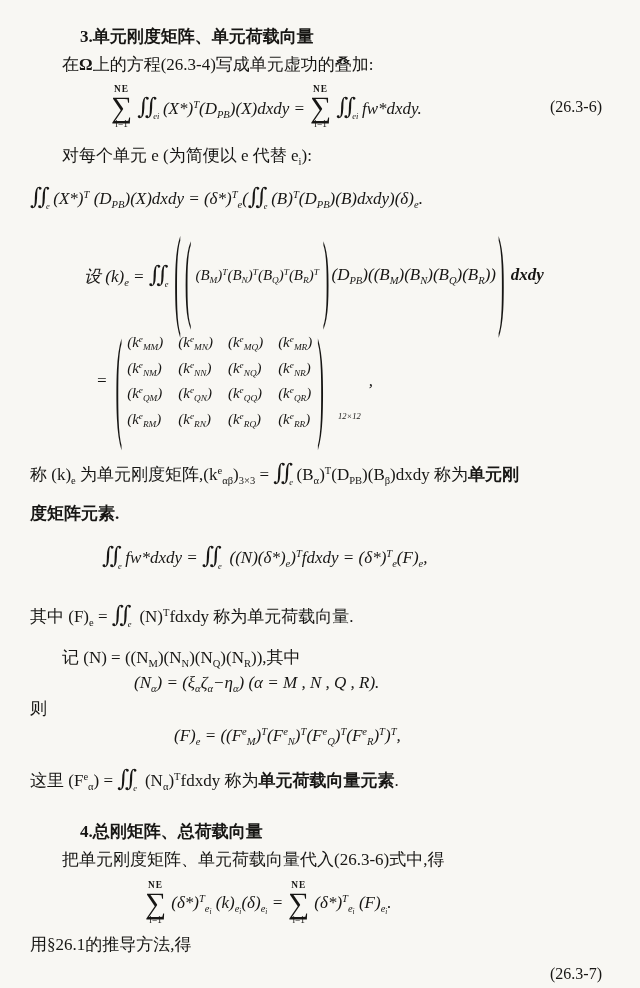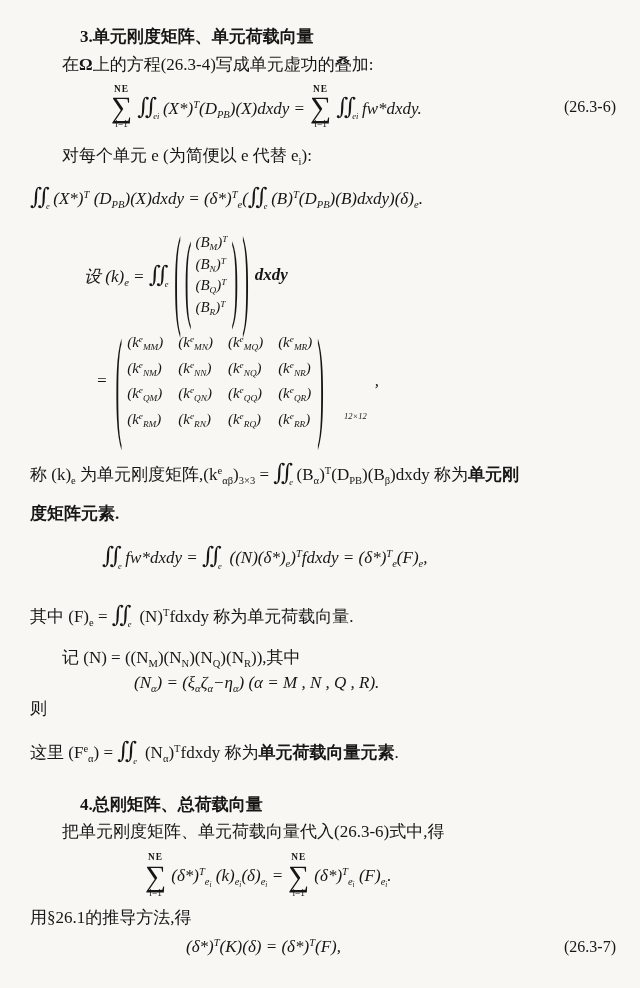--- a/index.html
+++ b/index.html
@@ -1,42 +1,42 @@
 <!DOCTYPE html>
 <html><head>
 <meta charset="utf-8">
 <style>
   html,body{margin:0;padding:0;background:#e8e6e0;}
   .page{
     position:relative;width:640px;height:988px;box-sizing:border-box;
     background:#f8f7f3;
-    padding:24px 24px 14px 30px;
+    padding:24px 38px 14px 30px;
     font-family:"Liberation Serif","DejaVu Serif",serif;
     color:#171614;font-size:17px;line-height:1.5;overflow:hidden;
   }
   .b{font-weight:bold;}
   .line{white-space:nowrap;}
   .meq{font-style:italic;}
   sup,sub{font-size:.62em;line-height:0;}
   sup{vertical-align:.55em;}
   sub{vertical-align:-.35em;}
   sub sub{font-size:.7em;vertical-align:-.25em;}
   .ii{font-size:1.35em;font-style:normal;letter-spacing:-1px;}
   .is{font-size:.5em;font-style:italic;position:relative;top:.62em;left:-.30em;margin-right:1px;}
   .hasint{line-height:2.45;}
   .eqrow{display:flex;align-items:center;}
   .eqlabel{margin-left:auto;font-style:normal;font-weight:normal;font-size:16px;}
   .sum{display:inline-flex;flex-direction:column;align-items:center;line-height:1;margin:0 5px;font-style:normal;flex:0 0 auto;justify-content:center;}
   .sum .t{font-size:.55em;font-weight:bold;letter-spacing:1px;}
   .sum .s{font-size:1.75em;line-height:.88;}
   .sum .m2{font-size:.55em;}
   .bp{display:inline-block;font-style:normal;font-weight:300;font-size:20px;transform:scaleY(var(--s,3));margin:0 2px;flex:0 0 auto;}
-  .col4{display:inline-flex;flex-direction:column;align-items:flex-start;gap:5px;font-size:.88em;line-height:1.1;margin:0 2px;}
+  .col4{display:inline-flex;align-items:flex-start;font-size:.88em;line-height:1.1;margin:0 2px;}
   .mat{display:inline-grid;grid-template-columns:repeat(4,auto);column-gap:15px;row-gap:9px;font-size:.88em;line-height:1.1;margin:0 3px;}
-  .matsub{font-size:.5em;font-style:italic;align-self:flex-end;transform:translateY(-14px);margin-left:18px;}
+  .matsub{font-size:.5em;font-style:italic;align-self:flex-end;transform:translateY(-14px);margin-left:12px;}
 </style>
 </head>
 <body>
 
 <div class="page">
 
   <div class="line b" style="margin-left:50px">3.单元刚度矩阵、单元荷载向量</div>
 
   <div class="line" style="margin-left:32px;margin-top:2px">在<b>Ω</b>上的方程(26.3-4)写成单元虚功的叠加:</div>
 
@@ -64,20 +64,21 @@
     <span>设 (k)<sub>e</sub> = <span class="ii">∬</span><span class="is">e</span></span>
     <span class="bp" style="--s:5.6">(</span>
     <span class="bp" style="--s:4.9">(</span>
     <span class="col4">
       <span>(B<sub>M</sub>)<sup>T</sup></span>
       <span>(B<sub>N</sub>)<sup>T</sup></span>
       <span>(B<sub>Q</sub>)<sup>T</sup></span>
       <span>(B<sub>R</sub>)<sup>T</sup></span>
     </span>
     <span class="bp" style="--s:4.9">)</span>
+    <span>(D<sub>PB</sub>)((B<sub>M</sub>)(B<sub>N</sub>)(B<sub>Q</sub>)(B<sub>R</sub>))</span>
     <span class="bp" style="--s:5.6">)</span>
     <span class="b" style="margin-left:4px">dxdy</span>
   </div>
 
   <div class="eqrow meq" style="height:112px;margin-left:66px;margin-top:2px">
     <span style="margin-right:6px">=</span>
     <span class="bp" style="--s:6.1">(</span>
     <span class="mat">
       <span>(k<sup>e</sup><sub>MM</sub>)</span>
       <span>(k<sup>e</sup><sub>MN</sub>)</span>
@@ -106,20 +107,21 @@
 
   <div class="meq hasint line" style="margin-left:72px;margin-top:2px"><span class="ii">∬</span><span class="is">e</span>fw*dxdy = <span class="ii">∬</span><span class="is">e</span> ((N)(δ*)<sub>e</sub>)<sup>T</sup>fdxdy = (δ*)<sup>T</sup><sub>e</sub>(F)<sub>e</sub>,</div>
 
   <div class="hasint line" style="margin-top:2px">其中 (F)<sub>e</sub> = <span class="ii">∬</span><span class="is">e</span> (N)<sup>T</sup>fdxdy 称为单元荷载向量.</div>
 
   <div class="line" style="margin-left:32px;margin-top:2px">记 (N) = ((N<sub>M</sub>)(N<sub>N</sub>)(N<sub>Q</sub>)(N<sub>R</sub>)),其中</div>
   <div class="meq line" style="margin-left:104px">(N<sub>α</sub>) = (ξ<sub>α</sub>ζ<sub>α</sub>−η<sub>α</sub>) (α = M , N , Q , R).</div>
 
   <div class="line">则</div>
 
+  <div class="meq line" style="margin-left:144px;margin-top:2px">(F)<sub>e</sub> = ((F<sup>e</sup><sub>M</sub>)<sup>T</sup>(F<sup>e</sup><sub>N</sub>)<sup>T</sup>(F<sup>e</sup><sub>Q</sub>)<sup>T</sup>(F<sup>e</sup><sub>R</sub>)<sup>T</sup>)<sup>T</sup>,</div>
 
   <div class="hasint line" style="margin-top:2px">这里 (F<sup>e</sup><sub>α</sub>) = <span class="ii">∬</span><span class="is">e</span> (N<sub>α</sub>)<sup>T</sup>fdxdy 称为<b>单元荷载向量元素</b>.</div>
 
   <div class="line b" style="margin-left:50px;margin-top:12px">4.总刚矩阵、总荷载向量</div>
 
   <div class="line" style="margin-left:32px;margin-top:2px">把单元刚度矩阵、单元荷载向量代入(26.3-6)式中,得</div>
 
   <div class="eqrow meq" style="height:54px;margin-left:110px;margin-top:4px">
     <span class="sum">
       <span class="t">NE</span>
@@ -131,17 +133,16 @@
       <span class="t">NE</span>
       <span class="s">∑</span>
       <span class="m2">i=1</span>
     </span>
     <span>(δ*)<sup>T</sup><sub>e<sub>i</sub></sub> (F)<sub>e<sub>i</sub></sub>.</span>
   </div>
 
   <div class="line" style="margin-top:2px">用§26.1的推导方法,得</div>
 
   <div class="eqrow meq" style="margin-top:4px">
-    <span style="margin-left:156px">(δ*)<sup>T</sup>(K)(δ) = (δ*)<sup>T</sup>(F),</span>
     <span class="eqlabel">(26.3-7)</span>
   </div>
 
 </div>
 
 </body></html>

